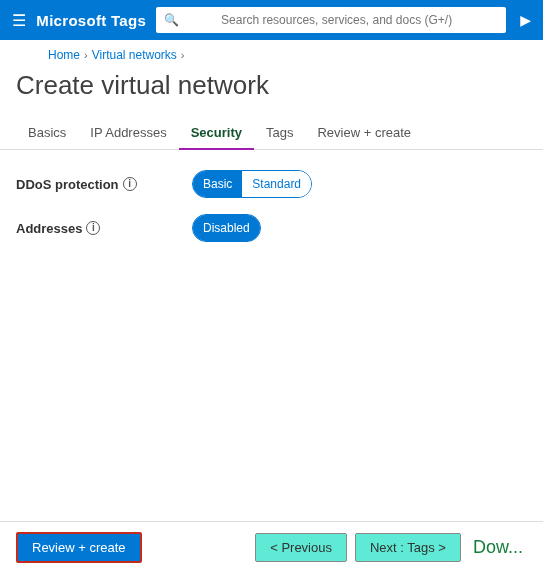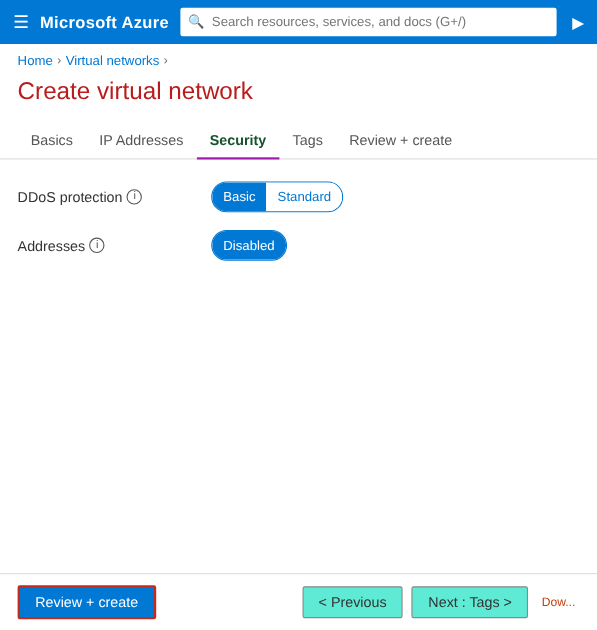--- a/index.html
+++ b/index.html
@@ -41,45 +41,47 @@
       align-items: center;
       gap: 6px;
     }
     .topnav-search input {
       border: none;
       outline: none;
       font-size: 12px;
       color: #555;
       flex: 1;
       background: transparent;
+      margin-left: 36px;
     }
     .topnav-icon {
       color: #fff;
       font-size: 14px;
       margin-left: 4px;
     }
 
     
     .breadcrumb {
       padding: 8px 16px 4px 16px;
       font-size: 12px;
       color: #0078d4;
       display: flex;
       align-items: center;
       gap: 4px;
+      margin-left: 32px;
     }
     .breadcrumb a { color: #0078d4; text-decoration: none; }
     .breadcrumb-sep { color: #666; font-size: 11px; }
 
     
     .page-title {
       padding: 4px 16px 16px 16px;
-      font-size: 22px;
+      font-size: 26px;
       font-weight: 300;
-      color: #b91c1c;
+      color: #404040;
     }
 
     
     .tabs {
       display: flex;
       border-bottom: 1px solid #ddd;
       padding: 0 16px;
       gap: 0;
     }
     .tab {
@@ -110,20 +112,21 @@
       gap: 16px;
     }
     .form-label {
       width: 160px;
       font-size: 13px;
       color: #333;
       display: flex;
       align-items: flex-start;
       gap: 4px;
       flex-shrink: 0;
+      font-weight: bold;
     }
     .info-icon {
       width: 14px;
       height: 14px;
       border: 1px solid #555;
       border-radius: 50%;
       display: inline-flex;
       align-items: center;
       justify-content: center;
       font-size: 10px;
@@ -184,37 +187,37 @@
       color: #333;
       border: 1px solid #8a8886;
       border-radius: 2px;
       padding: 6px 14px;
       font-size: 13px;
       cursor: pointer;
       white-space: nowrap;
     }
     .spacer { flex: 1; }
     .btn-link {
-      color: #c2410c;
+      color: #15803d;
       background: none;
       border: none;
-      font-size: 11px;
+      font-size: 18px;
       cursor: pointer;
       text-decoration: none;
       padding: 6px 4px;
     }
   </style>
 </head>
 <body>
 
 <div class="topnav">
   <div class="topnav-hamburger">
     <span>☰</span>
   </div>
-  <span class="topnav-brand">Microsoft Azure</span>
+  <span class="topnav-brand">Microsoft Tags</span>
   <div class="topnav-search">
     <span style="color:#888;font-size:12px;">🔍</span>
     <input type="text" placeholder="Search resources, services, and docs (G+/)" style="">
   </div>
   <span class="topnav-icon">▶</span>
 </div>
 
 <div class="breadcrumb">
   <a href="#">Home</a>
   <span class="breadcrumb-sep">›</span>

